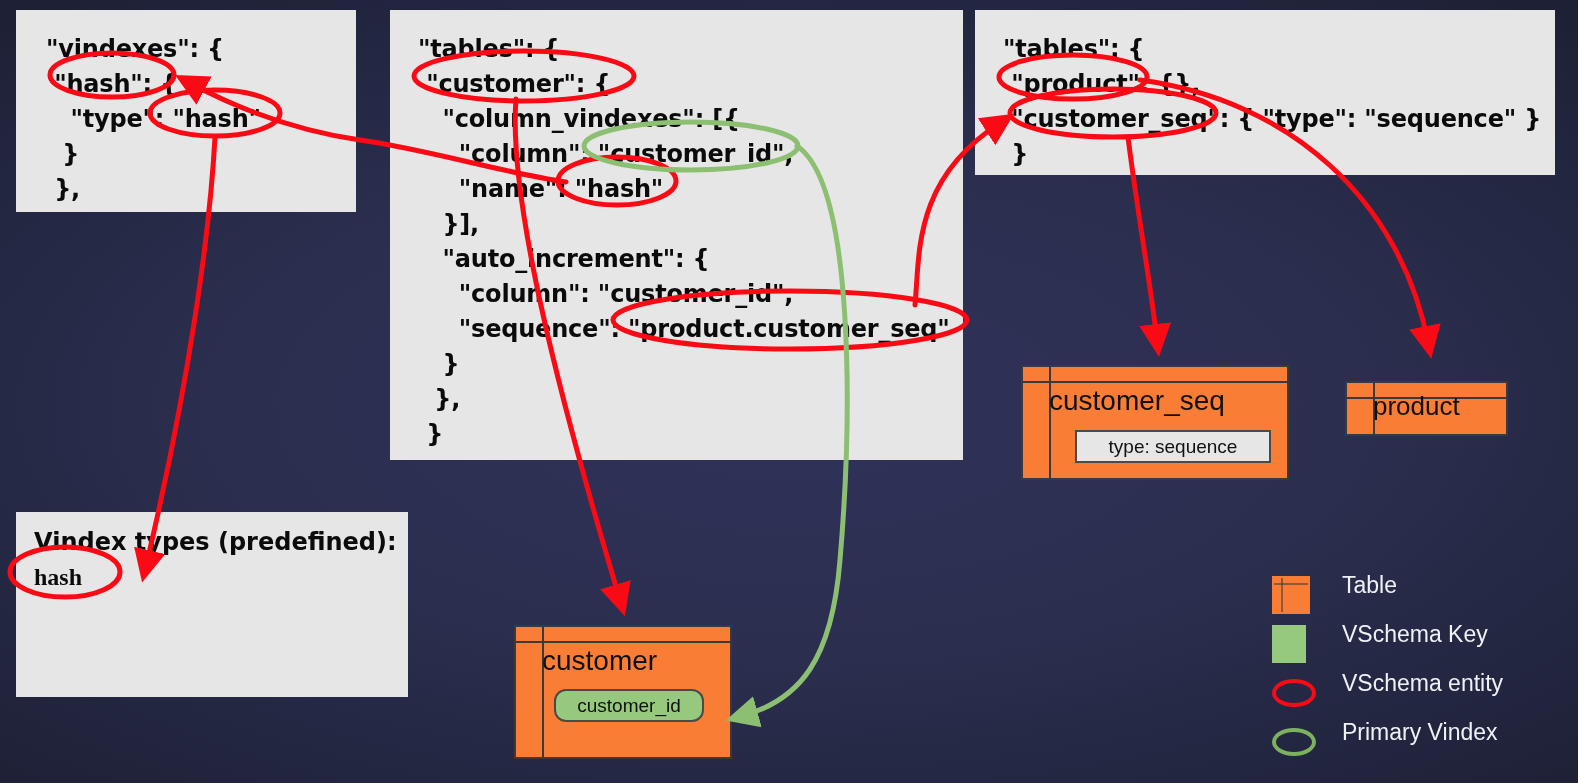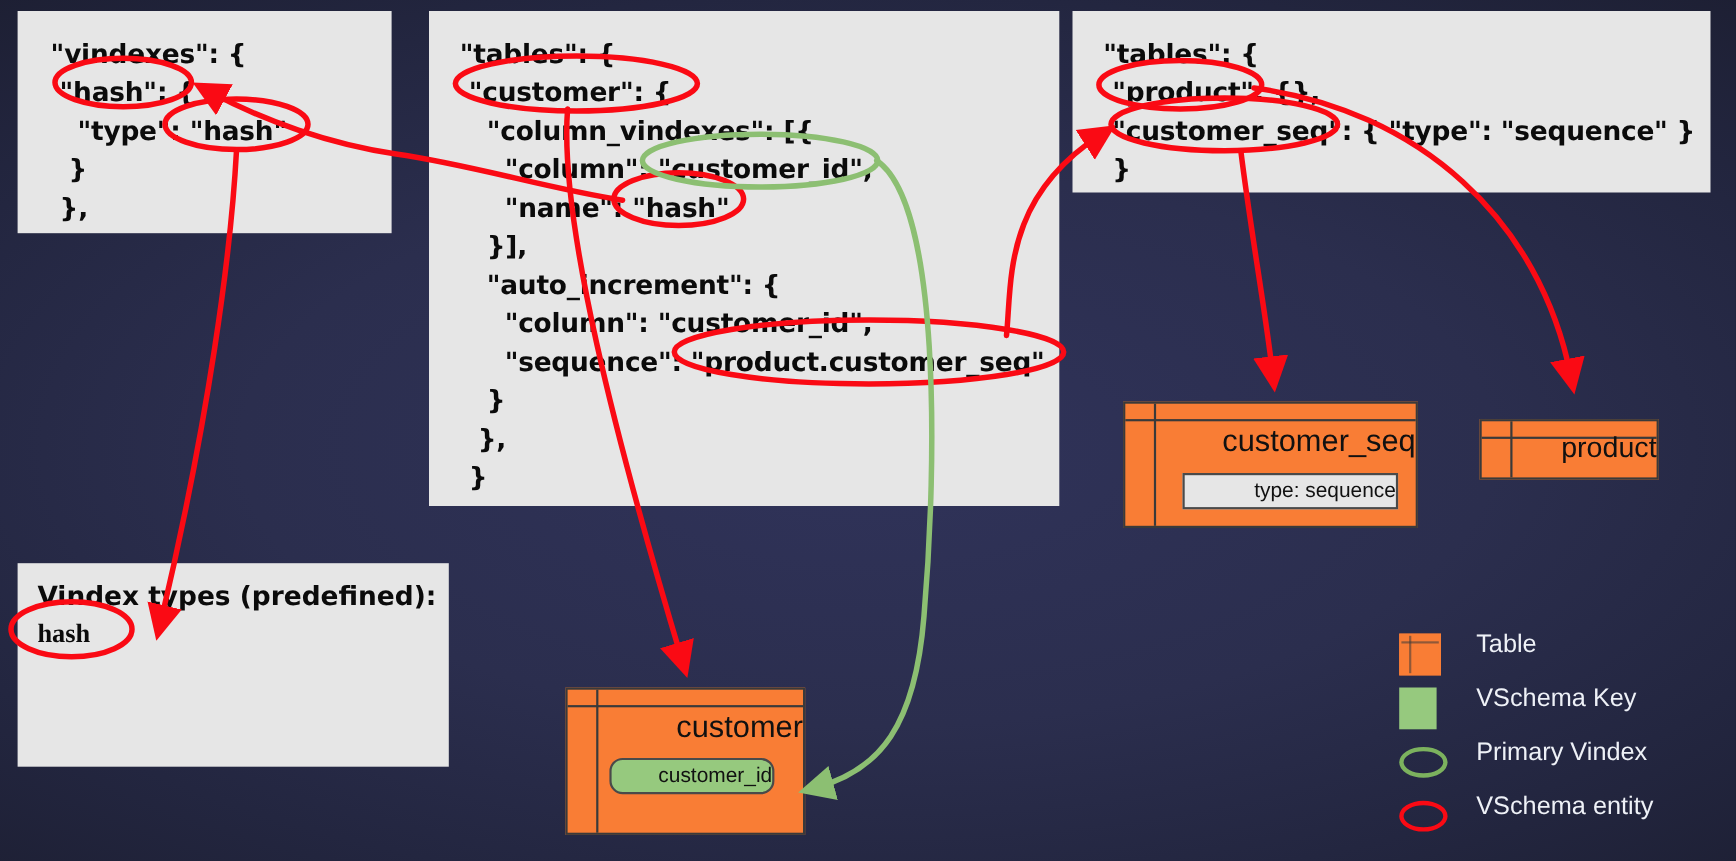--- a/index.html
+++ b/index.html
@@ -54,31 +54,31 @@
     box-sizing:border-box;
   }
   .ertable .hdrline{
     position:absolute;left:0;top:14px;right:0;height:2px;background:#3a3a3a;
   }
   .ertable .colline{
     position:absolute;left:26px;top:0;bottom:0;width:2px;background:#3a3a3a;
   }
   .ertable .tname{
     position:absolute;left:26px;right:0;top:18px;
-    text-align:right;
+    text-align:left;
     font-size:28px;color:#111;
     font-family:"Liberation Sans",sans-serif;
     white-space:nowrap;
   }
   .ertable .attr{
     position:absolute;
     border:2px solid #4a4a4a;
     box-sizing:border-box;
     font-size:19px;color:#111;
-    text-align:right;
+    text-align:center;
     line-height:30px;
     white-space:nowrap;
     font-family:"Liberation Sans",sans-serif;
   }
   .attr-pk{background:#96c97e;}
   .attr-plain{background:#e6e6e6;}
 
   #tbl-customer{left:514px;top:625px;width:218px;height:134px;}
   #tbl-customer .attr{left:38px;top:62px;width:150px;height:33px;border-radius:12px;}
   #tbl-customer-seq{left:1021px;top:365px;width:268px;height:115px;}
@@ -169,26 +169,26 @@
   <div id="legend">
     <div class="lg-row">
       <div class="lg-swatch sw-table"></div>
       <div class="lg-label">Table</div>
     </div>
     <div class="lg-row">
       <div class="lg-swatch sw-pk"></div>
       <div class="lg-label">VSchema Key</div>
     </div>
     <div class="lg-row">
+      <div class="lg-swatch sw-ellipse-red"></div>
+      <div class="lg-label">VSchema entity</div>
+    </div>
+    <div class="lg-row">
       <div class="lg-swatch sw-ellipse-green"></div>
       <div class="lg-label">Primary Vindex</div>
-    </div>
-    <div class="lg-row">
-      <div class="lg-swatch sw-ellipse-red"></div>
-      <div class="lg-label">VSchema entity</div>
     </div>
   </div>
 
   <svg id="overlay" viewBox="0 0 1578 783">
     <defs>
       <marker id="arrowRed" markerWidth="7" markerHeight="7" refX="3.2" refY="3.5" orient="auto" markerUnits="strokeWidth">
         <path d="M0,0.3 L6.6,3.5 L0,6.7 z" fill="#fa0a14"></path>
       </marker>
       <marker id="arrowGreen" markerWidth="7" markerHeight="7" refX="3.2" refY="3.5" orient="auto" markerUnits="strokeWidth">
         <path d="M0,0.3 L6.6,3.5 L0,6.7 z" fill="#8cbf72"></path>

